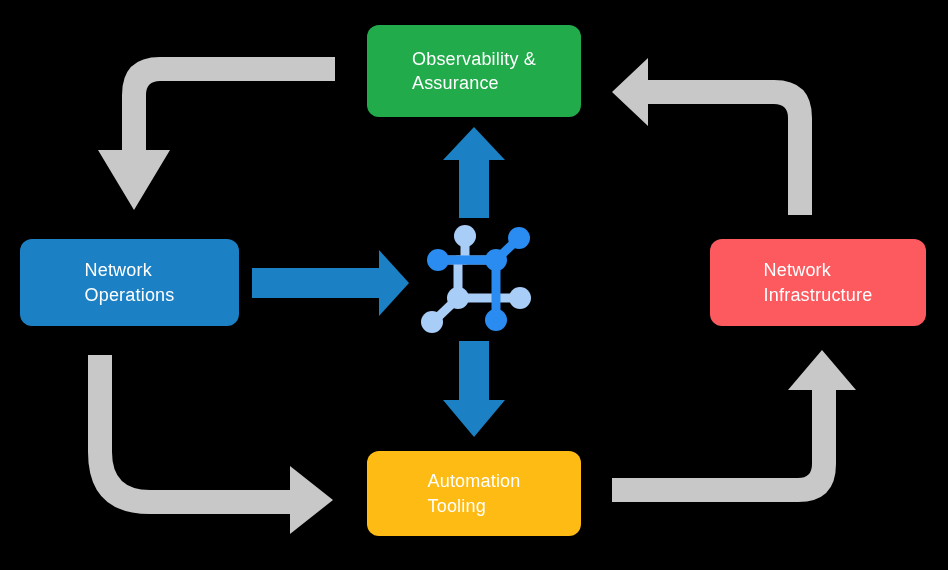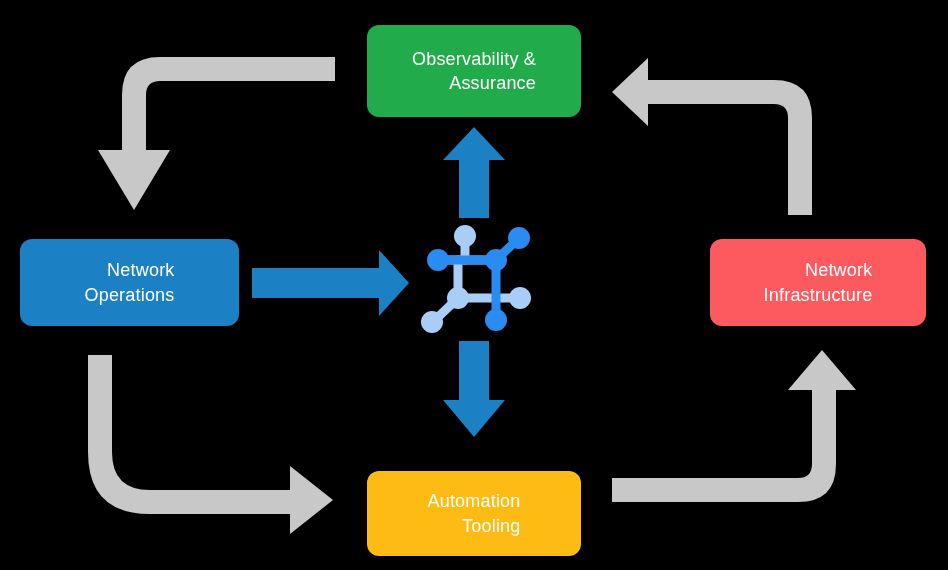--- a/index.html
+++ b/index.html
@@ -24,21 +24,21 @@
     left: 0;
     top: 0;
     width: 948px;
     height: 570px;
   }
   .node-box {
     position: absolute;
     display: flex;
     align-items: center;
     justify-content: center;
-    text-align: right;
+    text-align: left;
     border-radius: 12px;
     color: #ffffff;
     font-size: 18px;
     line-height: 1.35;
     font-weight: 400;
     letter-spacing: 0.2px;
     white-space: pre-line;
     box-sizing: border-box;
     padding: 4px 10px;
   }
@@ -141,16 +141,16 @@
 
   <div class="node-box" id="box-observability" style="background: rgb(34, 171, 75);">Observability &amp;
 Assurance</div>
 
   <div class="node-box" id="box-network-operations" style="background: rgb(27, 128, 196);">Network
 Operations</div>
 
   <div class="node-box" id="box-network-infrastructure" style="background: rgb(253, 90, 95);">Network
 Infrastructure</div>
 
-  <div class="node-box" id="box-automation-tooling" style="background: rgb(253, 187, 19); margin-top: 20px;">Automation
+  <div class="node-box" id="box-automation-tooling" style="background: rgb(253, 187, 19);">Automation
 Tooling</div>
 
 </div>
 
 </body></html>

